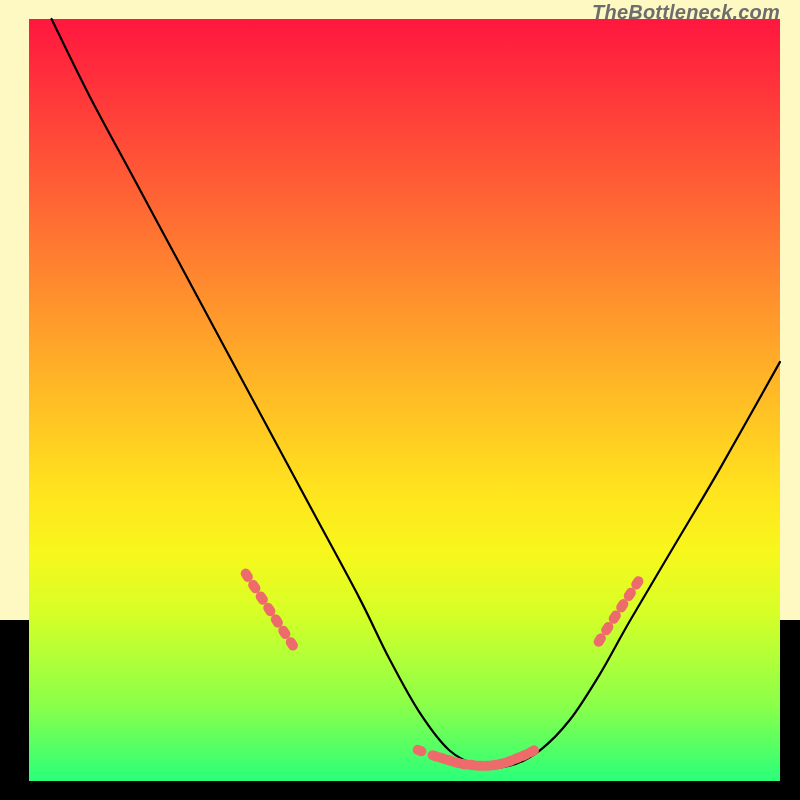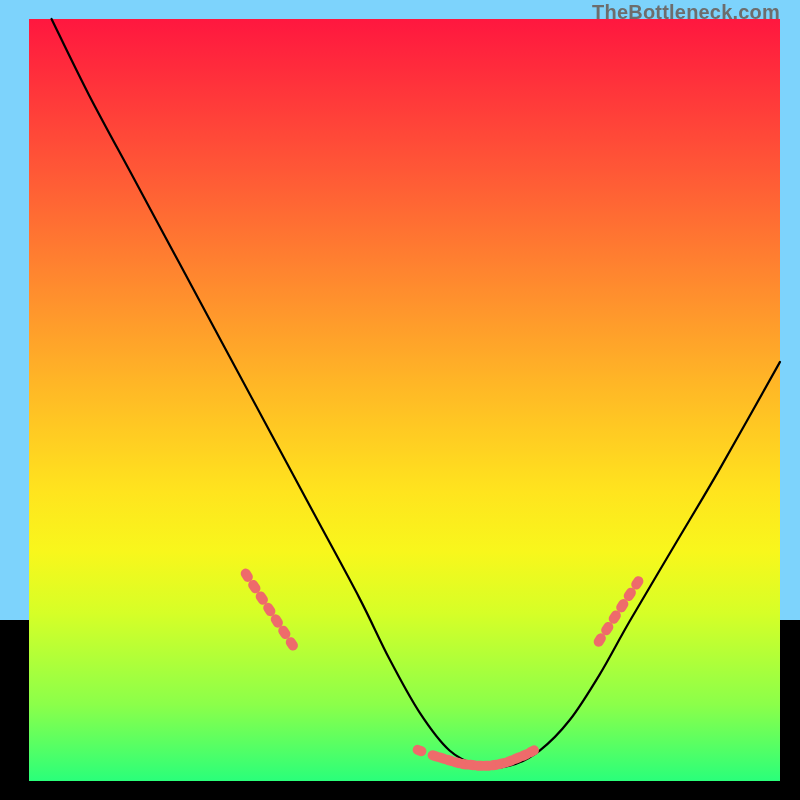--- a/index.html
+++ b/index.html
@@ -10,21 +10,22 @@
     background: #000;
     overflow: hidden;
     font-family: Arial, Helvetica, sans-serif;
   }
   .outer-frame {
     position: absolute;
     left: 0;
     top: 0;
     width: 800px;
     height: 620px;
-    background: #7dd3fc;
+    background: #fef9c3;
+    font-style: italic;
   }
   .plot-area {
     position: absolute;
     left: 29px;
     top: 19px;
     width: 751px;
     height: 762px;
     
     background: linear-gradient(
       to bottom,

